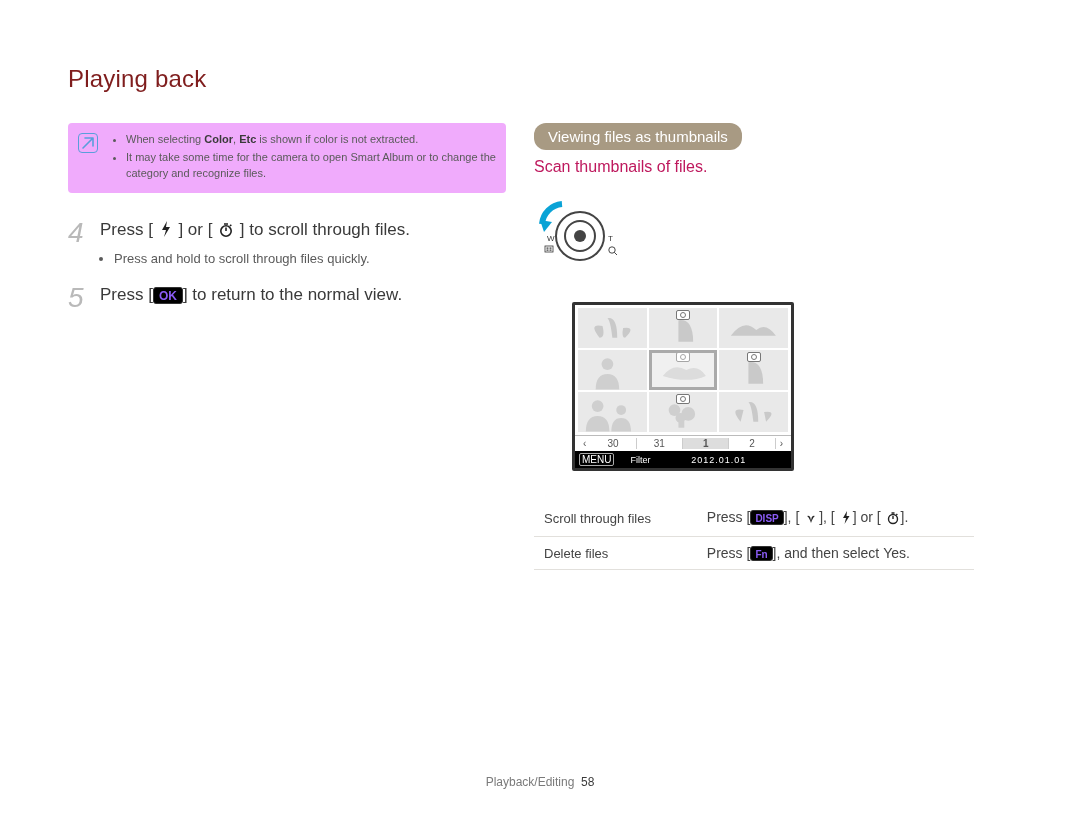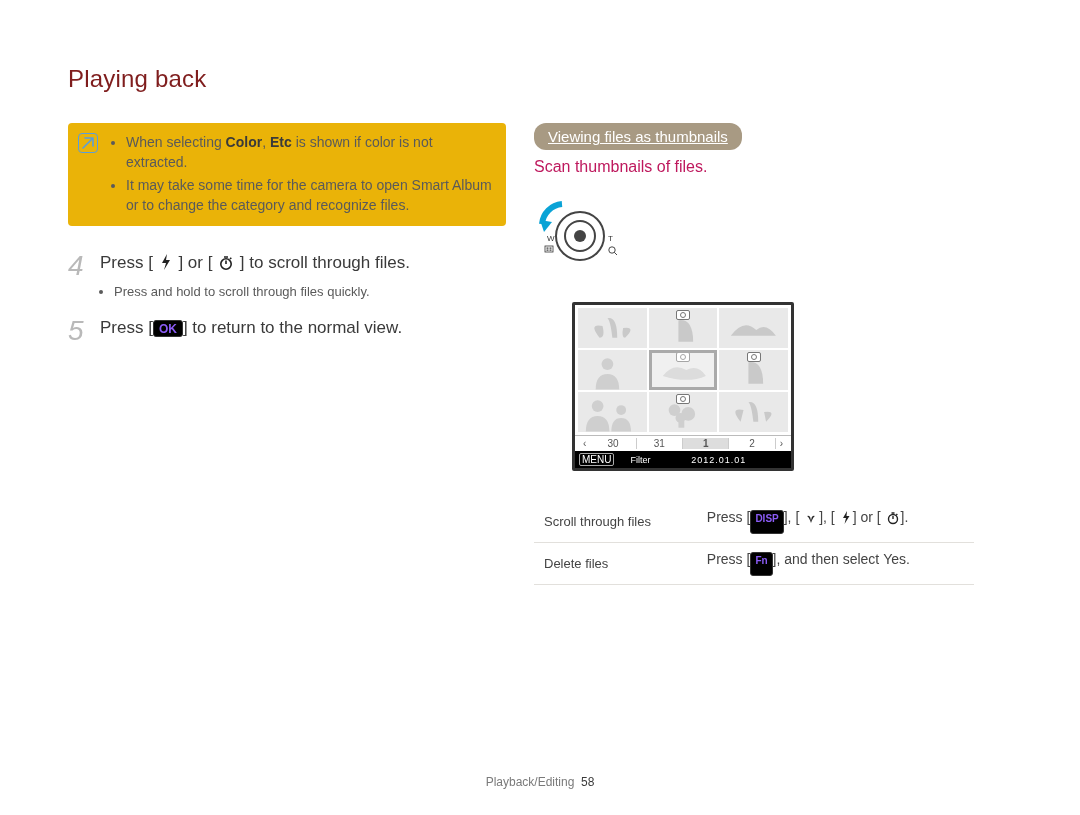--- a/index.html
+++ b/index.html
@@ -25,25 +25,25 @@
   .columns {
     display: flex;
     gap: 28px;
   }
   .col { flex: 1 1 0; }
   .col-left { max-width: 438px; }
   .col-right { max-width: 440px; }
 
   
   .note-box {
-    background: #eab308;
+    background: #f0abfc;
     border-radius: 4px;
     padding: 9px 10px 9px 46px;
     position: relative;
-    font-size: 14px;
+    font-size: 11px;
     line-height: 1.45;
     color: #5a5a5a;
     margin-bottom: 26px;
   }
   .note-icon {
     position: absolute;
     left: 10px;
     top: 10px;
     width: 20px;
     height: 20px;
@@ -95,34 +95,33 @@
     background: #000;
     color: #8b5cf6;
     font-weight: 700;
     font-size: 12px;
     padding: 0 5px;
     line-height: 16px;
     height: 17px;
     vertical-align: 0px;
     font-family: Arial, sans-serif;
   }
-  .btn-key.small { font-size: 10px; height:24px; line-height:15px; padding:0 4px;}
+  .btn-key.small { font-size: 10px; height:15px; line-height:15px; padding:0 4px;}
   .bold { font-weight: 400; }
 
   
   .section-pill {
     display: inline-block;
     background: #a89a83;
     color: #fff;
     font-size: 15px;
     padding: 5px 14px;
     border-radius: 12px;
     margin-bottom: 8px;
     font-weight: 400;
-    text-decoration: underline;
   }
   .sub-intro {
     font-size: 16px;
     color: #be185d;
     font-weight: 300;
     margin-bottom: 22px;
   }
 
   
   .dial-row { display: flex; gap: 18px; margin-bottom: 28px; align-items:flex-start;}

